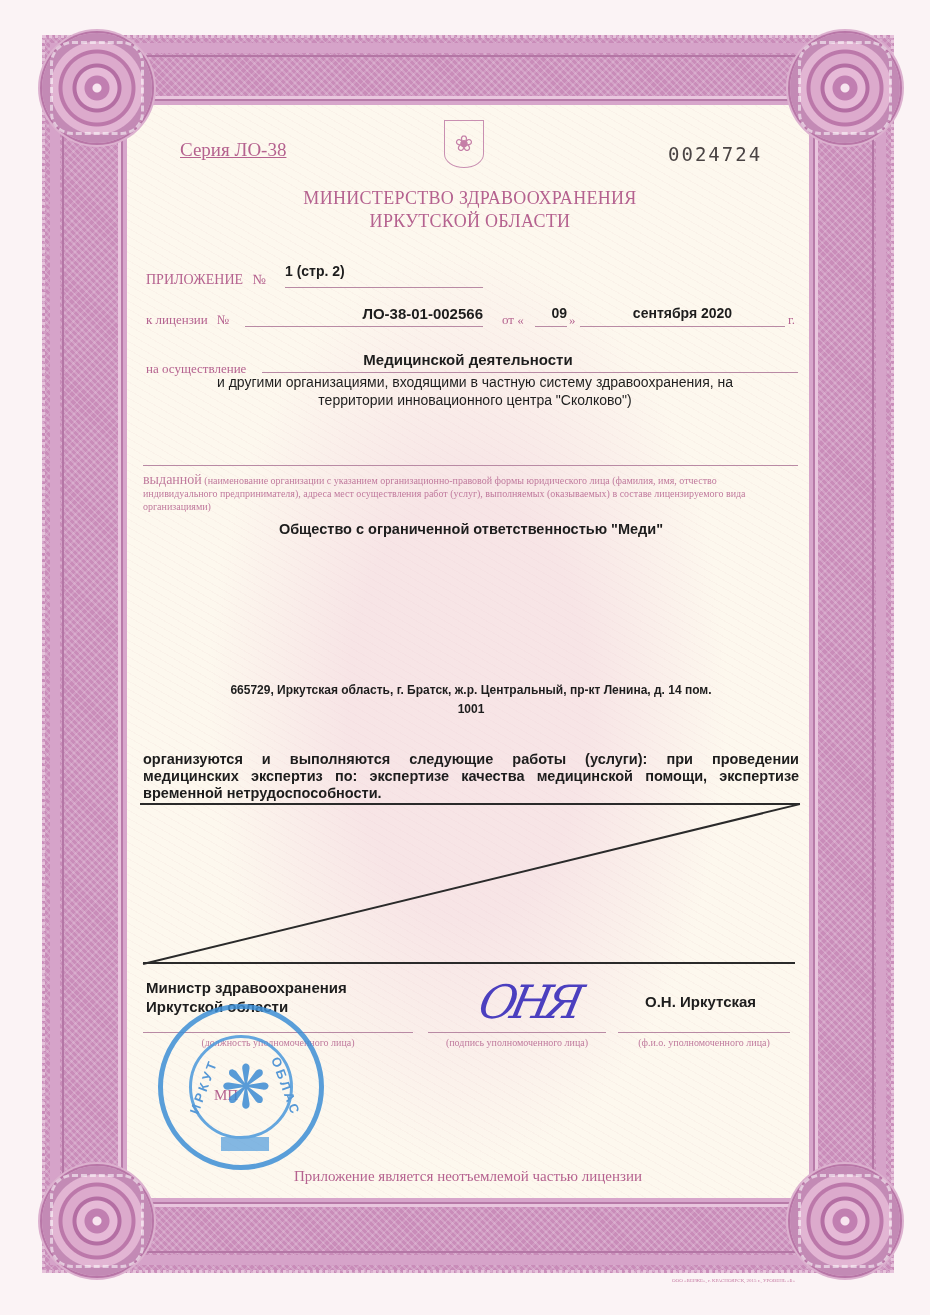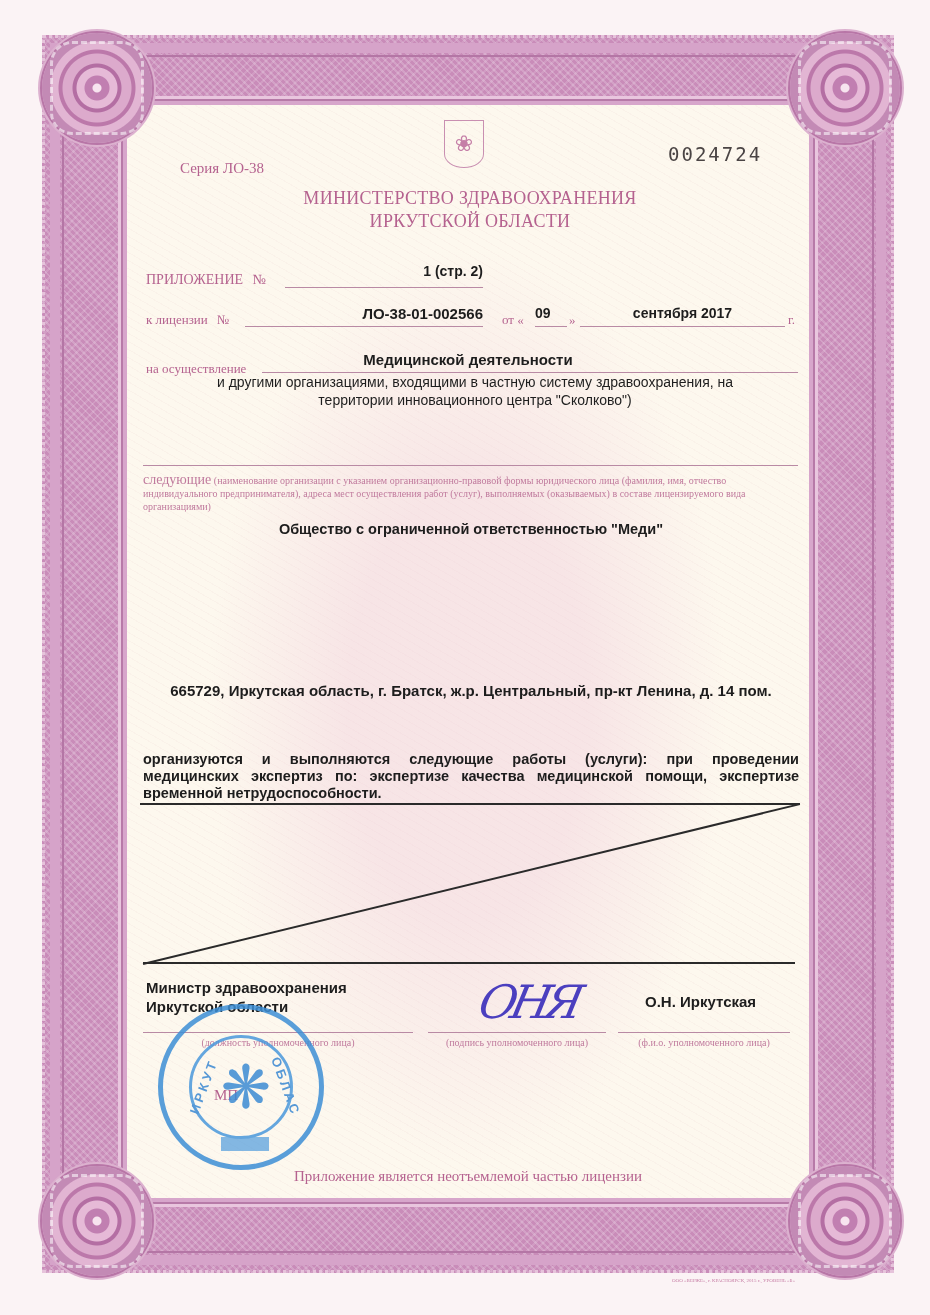--- a/index.html
+++ b/index.html
@@ -47,21 +47,21 @@
     content: ""; position: absolute; left: 8px; top: 8px; right: 8px; bottom: 8px;
     border: 3px dashed rgba(255,255,255,0.55); border-radius: 22px;
   }
   .rosette-bg {
     position: absolute; width: 118px; height: 118px; border-radius: 50%;
     background: #dcb1cf;
   }
   
   .pink { color: #b5628f; font-family: "Liberation Serif", serif; }
   .abs { position: absolute; }
-  .series { left: 180px; top: 160px; font-size: 15px; }
+  .series { left: 180px; top: 139px; font-size: 19px; text-decoration: underline; }
   .number { left: 668px; top: 143px; font-size: 19px; color: #4a4444; letter-spacing: 2px; font-family: "DejaVu Sans Mono", monospace; }
   .ministry { left: 200px; width: 540px; text-align: center; font-size: 18px; letter-spacing: 0.3px; }
   .coat {
     left: 444px; top: 120px; width: 40px; height: 48px; box-sizing: border-box;
     border: 1px solid #c98fb1; border-radius: 0 0 20px 20px / 0 0 14px 14px;
     display: flex; align-items: center; justify-content: center; color: #c57ea7; font-size: 22px;
   }
   .fill { font-weight: bold; color: #1d1d1d; font-family: "Liberation Sans", sans-serif; }
   .uline { position: absolute; height: 0; border-bottom: 1px solid #b98aa4; }
   .body-text { color: #1e1e1e; font-size: 14.5px; }
@@ -105,60 +105,61 @@
 <div class="abs coat">❀</div>
 <div class="abs number">0024724</div>
 <div class="abs pink ministry" style="top:188px;">МИНИСТЕРСТВО ЗДРАВООХРАНЕНИЯ</div>
 <div class="abs pink ministry" style="top:211px;">ИРКУТСКОЙ ОБЛАСТИ</div>
 
 <div class="abs pink" style="left:146px;top:272px;font-size:14px;">
   <span>ПРИЛОЖЕНИЕ</span>
   <span style="margin-left:6px;">№</span>
 </div>
 <div class="uline" style="left:285px;top:287px;width:198px;"></div>
-<div class="abs fill" style="left:285px;top:263px;width:198px;text-align:right;font-size:14px;">1 (стр. 2)</div>
+<div class="abs fill" style="left:285px;top:263px;width:198px;text-align:left;font-size:14px;">1 (стр. 2)</div>
 
 <div class="abs pink" style="left:146px;top:312px;font-size:13px;">
   <span>к лицензии</span>
   <span style="margin-left:6px;">№</span>
 </div>
 <div class="uline" style="left:245px;top:326px;width:238px;"></div>
 <div class="abs fill" style="left:245px;top:305px;width:238px;text-align:right;font-size:15px;">ЛО-38-01-002566</div>
 
 <div class="abs pink" style="left:502px;top:312px;font-size:13px;">
   <span>от</span>
   <span>«</span>
 </div>
 <div class="uline" style="left:535px;top:326px;width:32px;"></div>
-<div class="abs fill" style="left:535px;top:305px;width:32px;text-align:left;font-size:14px;">09</div>
+<div class="abs fill" style="left:535px;top:305px;width:32px;text-align:right;font-size:14px;">09</div>
 <div class="abs pink" style="left:569px;top:312px;font-size:13px;">»</div>
 <div class="uline" style="left:580px;top:326px;width:205px;"></div>
-<div class="abs fill" style="left:580px;top:305px;width:205px;text-align:center;font-size:14px;">сентября 2017</div>
+<div class="abs fill" style="left:580px;top:305px;width:205px;text-align:center;font-size:14px;">сентября 2020</div>
 <div class="abs pink" style="left:788px;top:312px;font-size:13px;">г.</div>
 
 <div class="abs pink" style="left:146px;top:361px;font-size:13px;">на осуществление</div>
 <div class="uline" style="left:262px;top:372px;width:536px;"></div>
 <div class="abs fill" style="left:262px;top:351px;width:412px;text-align:center;font-size:15px;">Медицинской деятельности</div>
 <div class="abs body-text" style="left:140px;top:373px;width:670px;text-align:center;font-size:14px;line-height:18px;">
   <div>и другими организациями, входящими в частную систему здравоохранения, на</div>
   <div>территории инновационного центра "Сколково")</div>
 </div>
 
 <div class="uline" style="left:143px;top:465px;width:655px;"></div>
 <div class="abs" style="left:143px;top:473px;width:656px;text-align:justify;">
   <div class="small-pink">
-    <span style="font-size:14px;">следующие</span>
+    <span style="font-size:14px;">выданной</span>
     <span>(наименование организации с указанием организационно-правовой формы юридического лица (фамилия, имя, отчество</span>
   </div>
   <div class="small-pink">индивидуального предпринимателя), адреса мест осуществления работ (услуг), выполняемых (оказываемых)  в составе лицензируемого вида</div>
   <div class="small-pink">организациями)</div>
 </div>
 <div class="abs fill" style="left:143px;top:521px;width:656px;text-align:center;font-size:14.5px;">Общество с ограниченной ответственностью "Меди"</div>
-<div class="abs fill" style="left:143px;top:681px;width:656px;text-align:center;font-size:15px;line-height:19px;">
+<div class="abs fill" style="left:143px;top:681px;width:656px;text-align:center;font-size:12px;line-height:19px;">
   <div>665729, Иркутская область, г. Братск, ж.р. Центральный, пр-кт Ленина, д. 14 пом.</div>
+  <div>1001</div>
 </div>
 
 <div class="abs fill" style="left:143px;top:751px;width:656px;font-size:14.5px;line-height:17px;text-align:justify;">
   <div style="text-align-last:justify;">организуются и выполняются следующие работы (услуги): при проведении</div>
   <div style="text-align-last:justify;">медицинских экспертиз по: экспертизе качества медицинской помощи, экспертизе</div>
   <div>временной нетрудоспособности.</div>
 </div>
 
 <div class="line-black" style="left:140px;top:803px;width:660px;"></div>
 <div class="line-black" style="left:143px;top:963px;width:676px;transform:rotate(-13.68deg);"></div>

